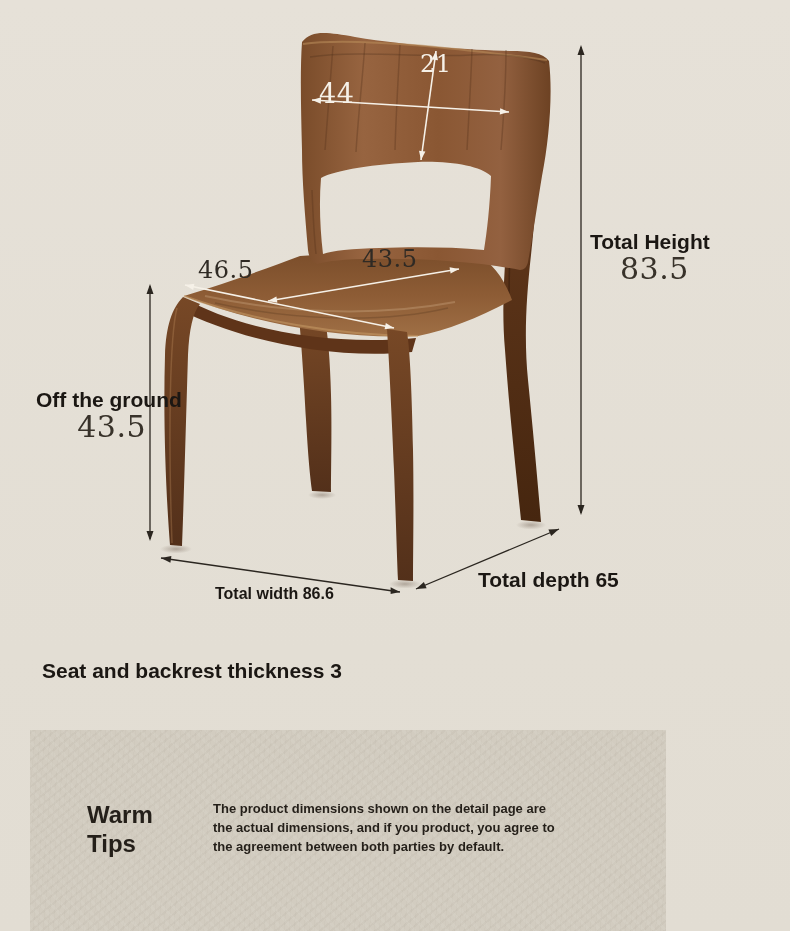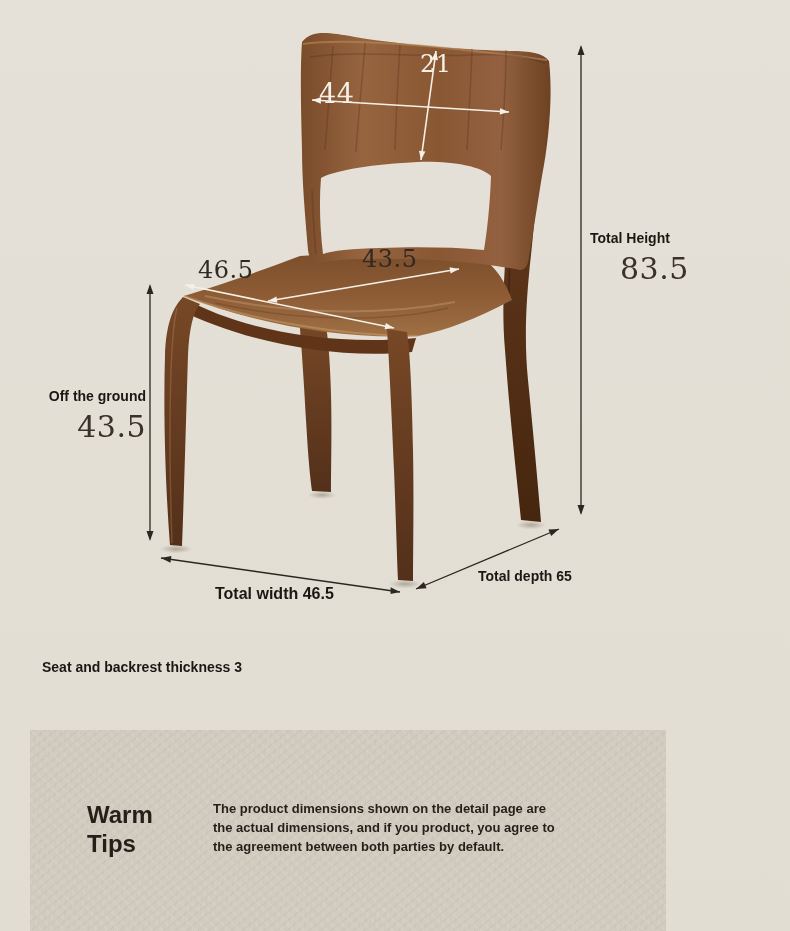--- a/index.html
+++ b/index.html
@@ -5,21 +5,21 @@
   html,body{margin:0;padding:0;background:#e4dfd5;}
   .stage{
     position:relative;width:790px;height:931px;overflow:hidden;
     background:linear-gradient(180deg,#e6e1d8 0%,#e3ded4 70%,#e2ddd3 100%);
     font-family:"Liberation Sans",sans-serif;
   }
   .stage svg{position:absolute;left:0;top:0;pointer-events:none;}
   .txt{position:absolute;white-space:nowrap;}
   .serif{font-family:"DejaVu Serif",serif;letter-spacing:0.5px;color:#38322a;}
   .serif-light{font-family:"DejaVu Serif",serif;letter-spacing:0.5px;color:#f6f1e8;}
-  .lbl{font-weight:700;color:#1b1713;font-size:14px;}
+  .lbl{font-weight:700;color:#1b1713;font-size:21px;}
   .t21{left:420px;top:50px;font-size:24px;}
   .t44{left:319px;top:71px;font-size:27px;margin-top:7px;}
   .t465{left:198px;top:256px;font-size:24px;color:#2f2a24;}
   .t435{left:362px;top:245px;font-size:24px;color:#2f2a24;}
   .th-label{left:590px;top:230px;}
   .th-value{left:588px;top:251px;font-size:30px;margin-left:32px;}
   .og-label{left:36px;top:388px;width:110px;text-align:right;}
   .og-value{left:36px;top:409px;width:110px;text-align:right;font-size:30px;}
   .tw-label{left:215px;top:585px;font-size:16px;}
   .td-label{left:478px;top:568px;}
@@ -158,21 +158,21 @@
   <div class="txt serif-light t44">44</div>
   <div class="txt serif t465">46.5</div>
   <div class="txt serif t435">43.5</div>
 
   <div class="txt lbl th-label">Total Height</div>
   <div class="txt serif th-value">83.5</div>
 
   <div class="txt lbl og-label">Off the ground</div>
   <div class="txt serif og-value">43.5</div>
 
-  <div class="txt lbl tw-label">Total width 46.5</div>
+  <div class="txt lbl tw-label">Total width 86.6</div>
   <div class="txt lbl td-label">Total depth 65</div>
   <div class="txt lbl note">Seat and backrest thickness 3</div>
 
   <div class="panel">
     <div class="wt-title">
       <div>Warm</div>
       <div>Tips</div>
     </div>
     <div class="wt-body">
       <div>The product dimensions shown on the detail page are</div>

